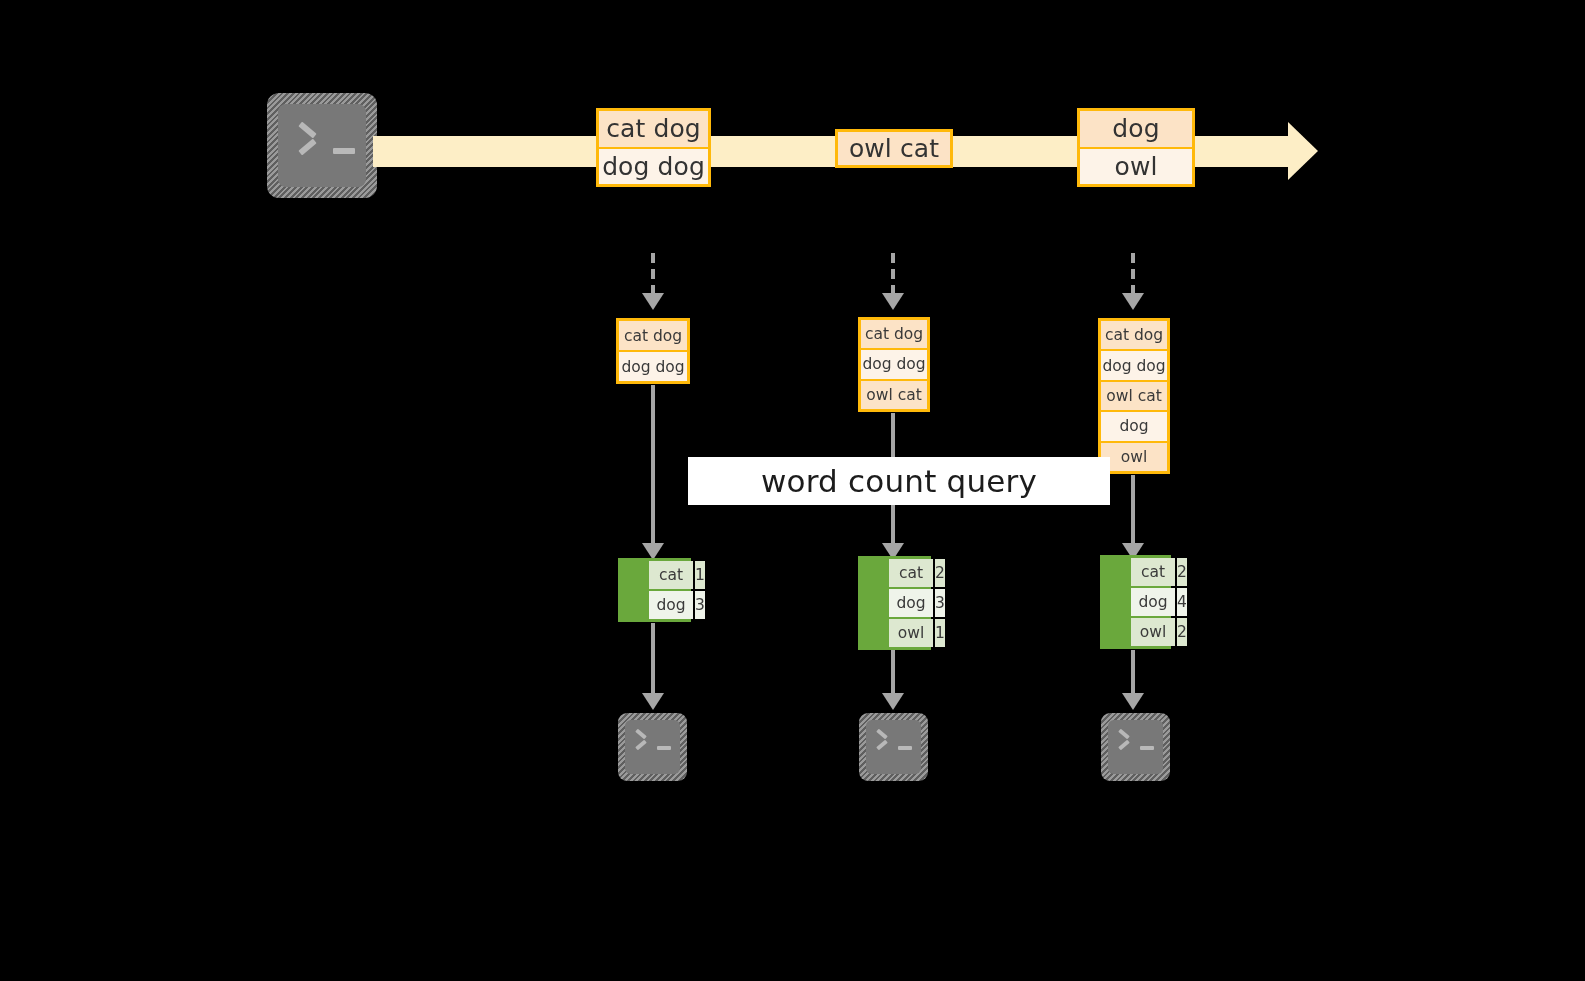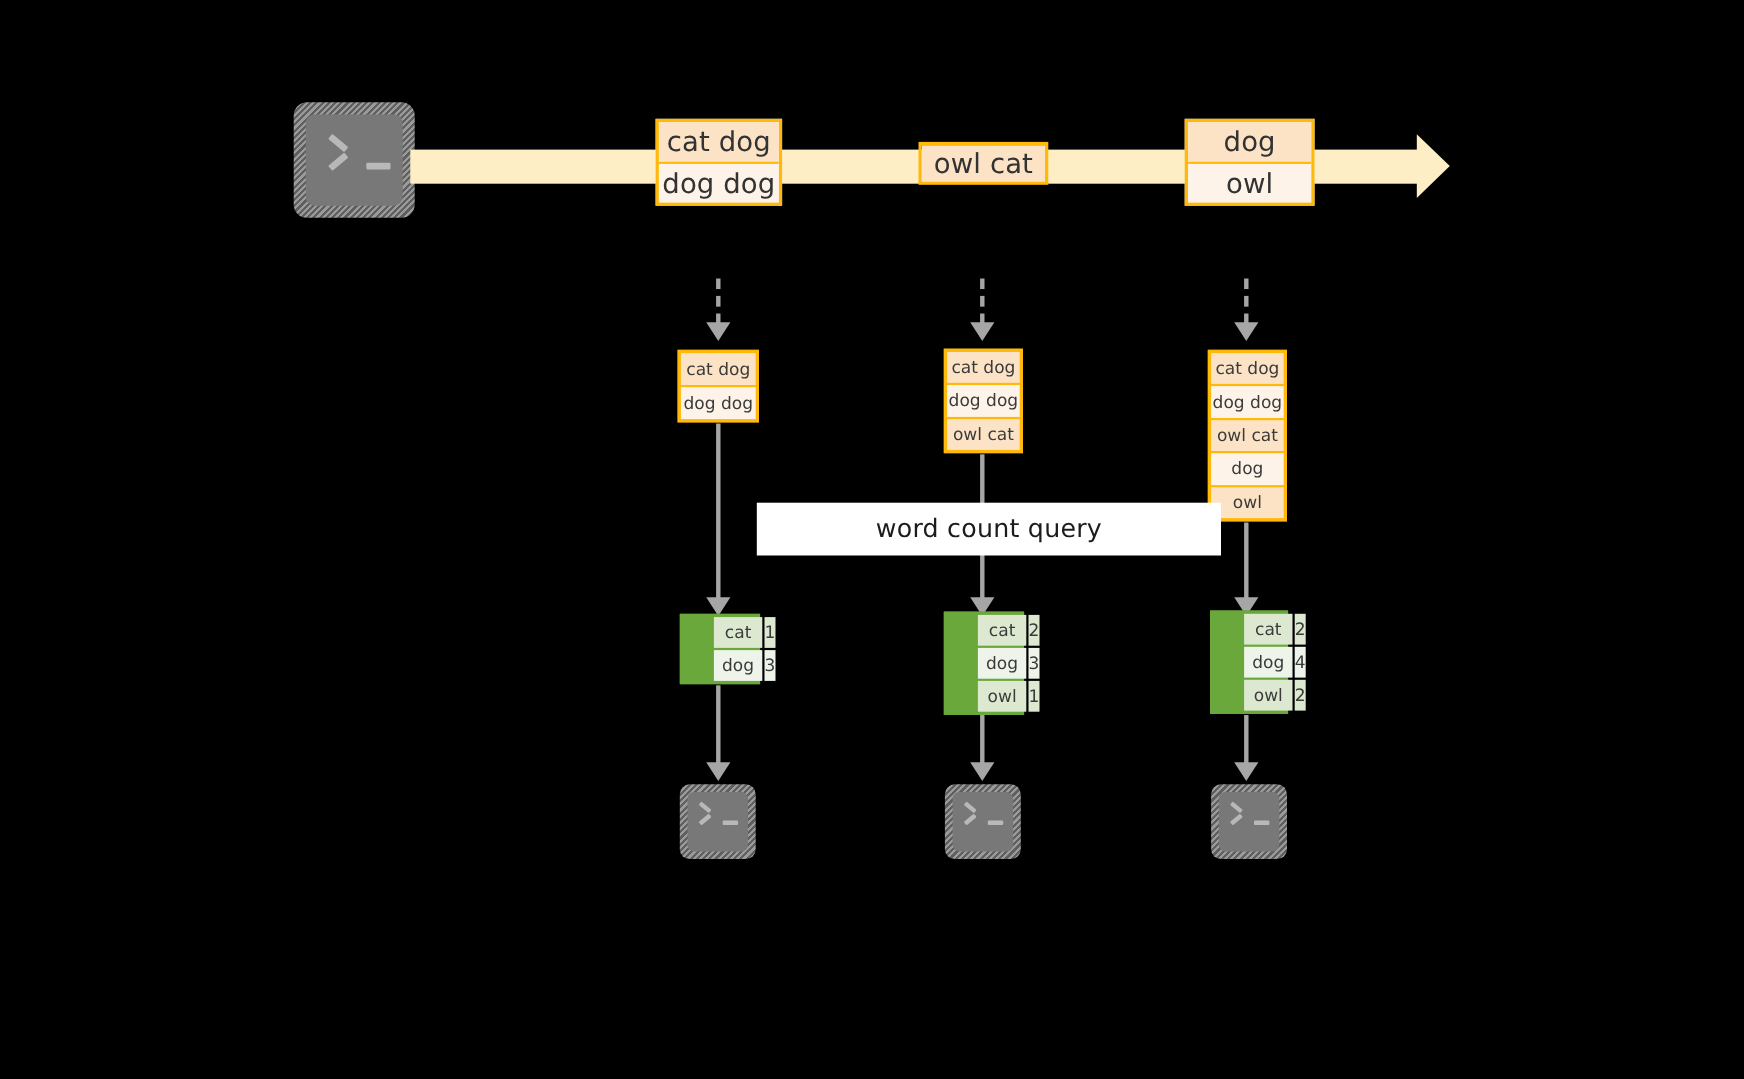--- a/index.html
+++ b/index.html
@@ -163,21 +163,21 @@
 
   
   .query-band {
     position: absolute;
     background: #ffffff;
     display: flex;
     align-items: center;
     justify-content: center;
   }
   .query-band span {
-    font-size: 23px;
+    font-size: 31px;
     color: #1c1c1c;
     letter-spacing: .2px;
   }
 </style>
 </head>
 <body>
 
 <div id="canvas">
 
   <div class="terminal" style="left:267px; top:93px; width:110px; height:105px;">

